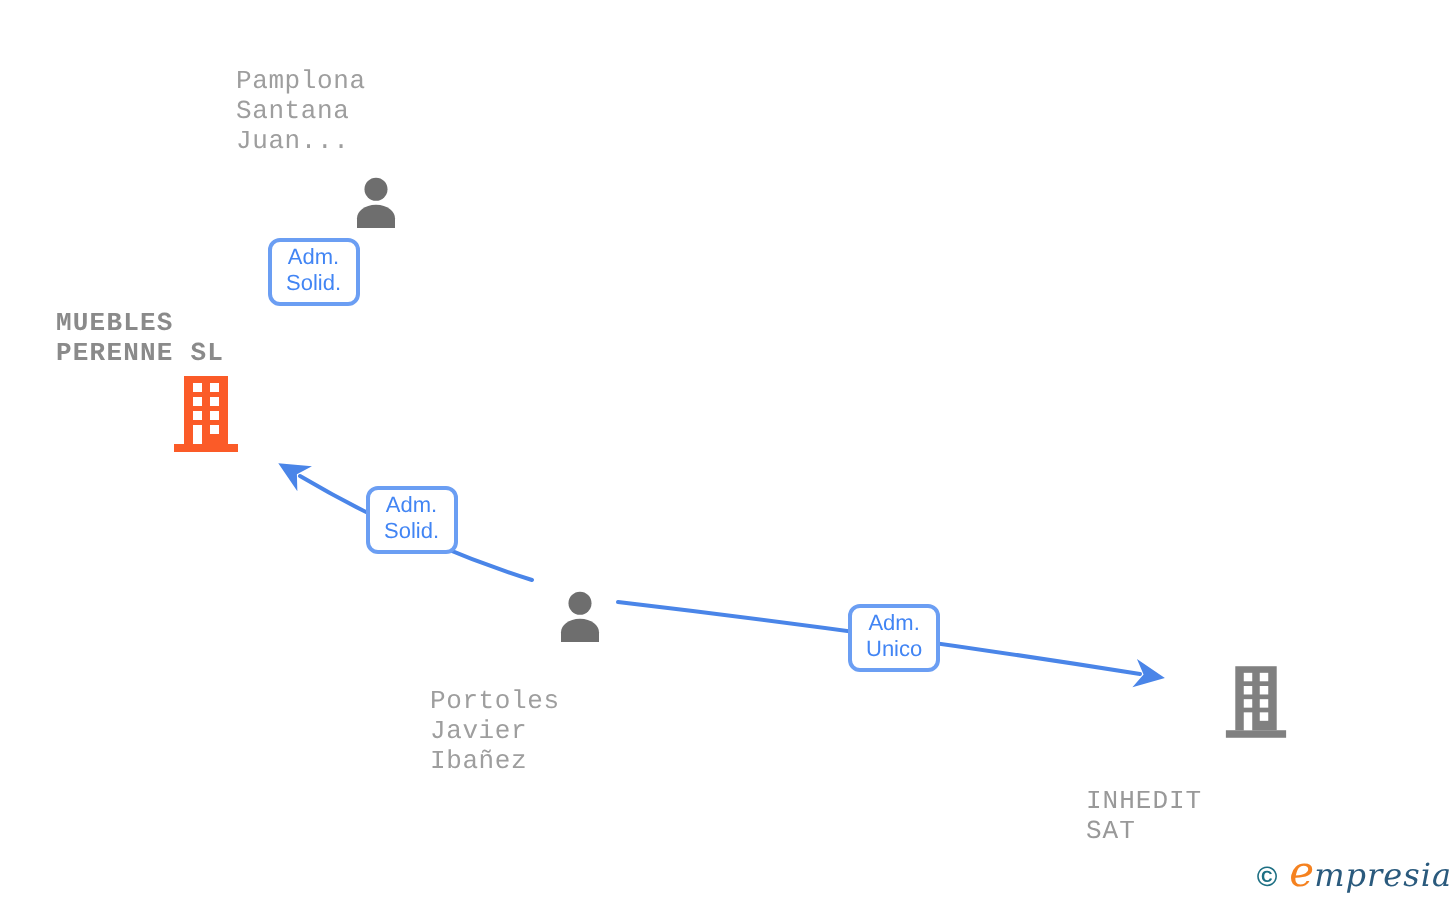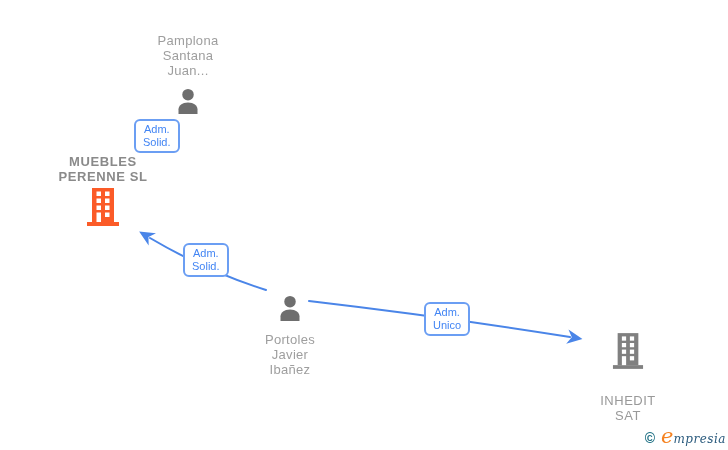--- a/index.html
+++ b/index.html
@@ -22,21 +22,22 @@
   .edge-path {
     stroke: var(--edge, #4a85e8);
     stroke-width: 2;
     fill: none;
     stroke-linecap: round;
   }
   .arrowhead { fill: var(--edge, #4a85e8); }
 
   .node {
     position: absolute;
-    text-align: center;
+    text-align: left;
+    font-family: Liberation Mono, monospace;
   }
   .icon-wrap { display: block; margin: 0 auto; }
 
   .person-icon-shape { fill: var(--person-icon, #6e6e6e); }
   .building-main   { fill: var(--company-icon-highlight, #fb5b28); }
   .building-default{ fill: var(--company-icon-default, #808080); }
   .building-window { fill: var(--window-fill, #ffffff); }
 
   .person-name {
     font-size: 13px;
@@ -71,21 +72,21 @@
     white-space: nowrap;
   }
 
   #node-person-top    { left: 118px; top: 33px;  width: 140px; }
   #node-person-top .icon-wrap { margin-top: 10px; }
 
   #node-company-left  { left: 28px;  top: 154px; width: 150px; }
   #node-company-left .icon-wrap { margin-top: 4px; }
 
   #node-person-center { left: 215px; top: 295px; width: 150px; }
-  #node-person-center .names { margin-top: 10px; }
+  #node-person-center .names { margin-top: 21px; }
 
   #node-company-right { left: 543px; top: 333px; width: 170px; }
   #node-company-right .names { margin-top: 24px; }
 
   #label-top   { left: 134px; top: 119px; }
   #label-left  { left: 183px; top: 243px; }
   #label-right { left: 424px; top: 302px; }
 
   #logo {
     position: absolute;
@@ -100,21 +101,21 @@
     color: var(--logo-copyright, #1d6f83);
     font-size: 14px;
     font-weight: 700;
   }
   #logo .brand {
     font-family: "DejaVu Serif", serif;
     font-style: italic;
     white-space: nowrap;
   }
   #logo .brand-e   { color: var(--logo-initial, #f58220); font-size: 21px; }
-  #logo .brand-rest{ color: var(--logo-rest, #2a5a7d);    font-size: 12px; letter-spacing: 0.5px; margin-top: 36px; }
+  #logo .brand-rest{ color: var(--logo-rest, #2a5a7d);    font-size: 16px; letter-spacing: 0.5px; margin-top: 36px; }
 </style>
 </head>
 <body>
 
 <div id="canvas">
 
   <svg class="edge-layer" viewBox="0 0 728 450">
     <defs>
       <marker id="arrow" viewBox="0 0 10 10" refX="2" refY="5" markerWidth="9" markerHeight="9" orient="auto">
         <path class="arrowhead" d="M0.5 1 L9 5 L0.5 9 L3 5 Z"></path>

